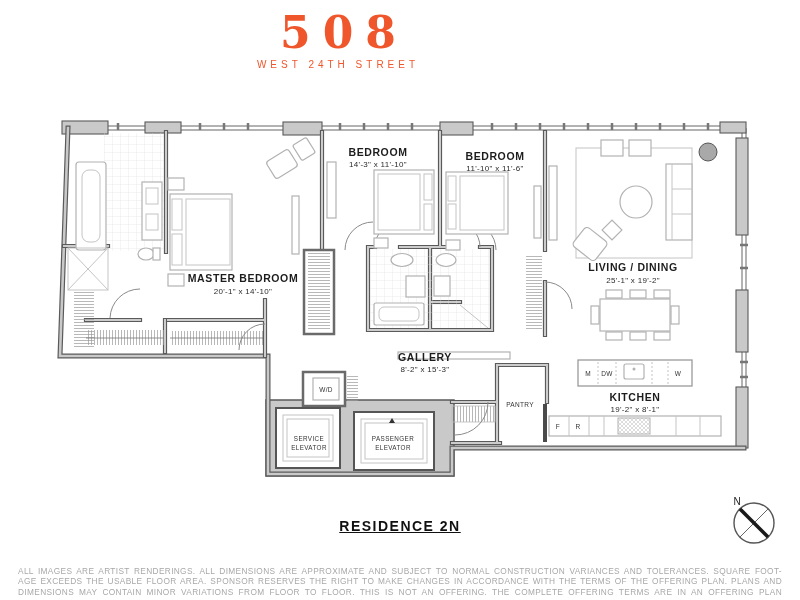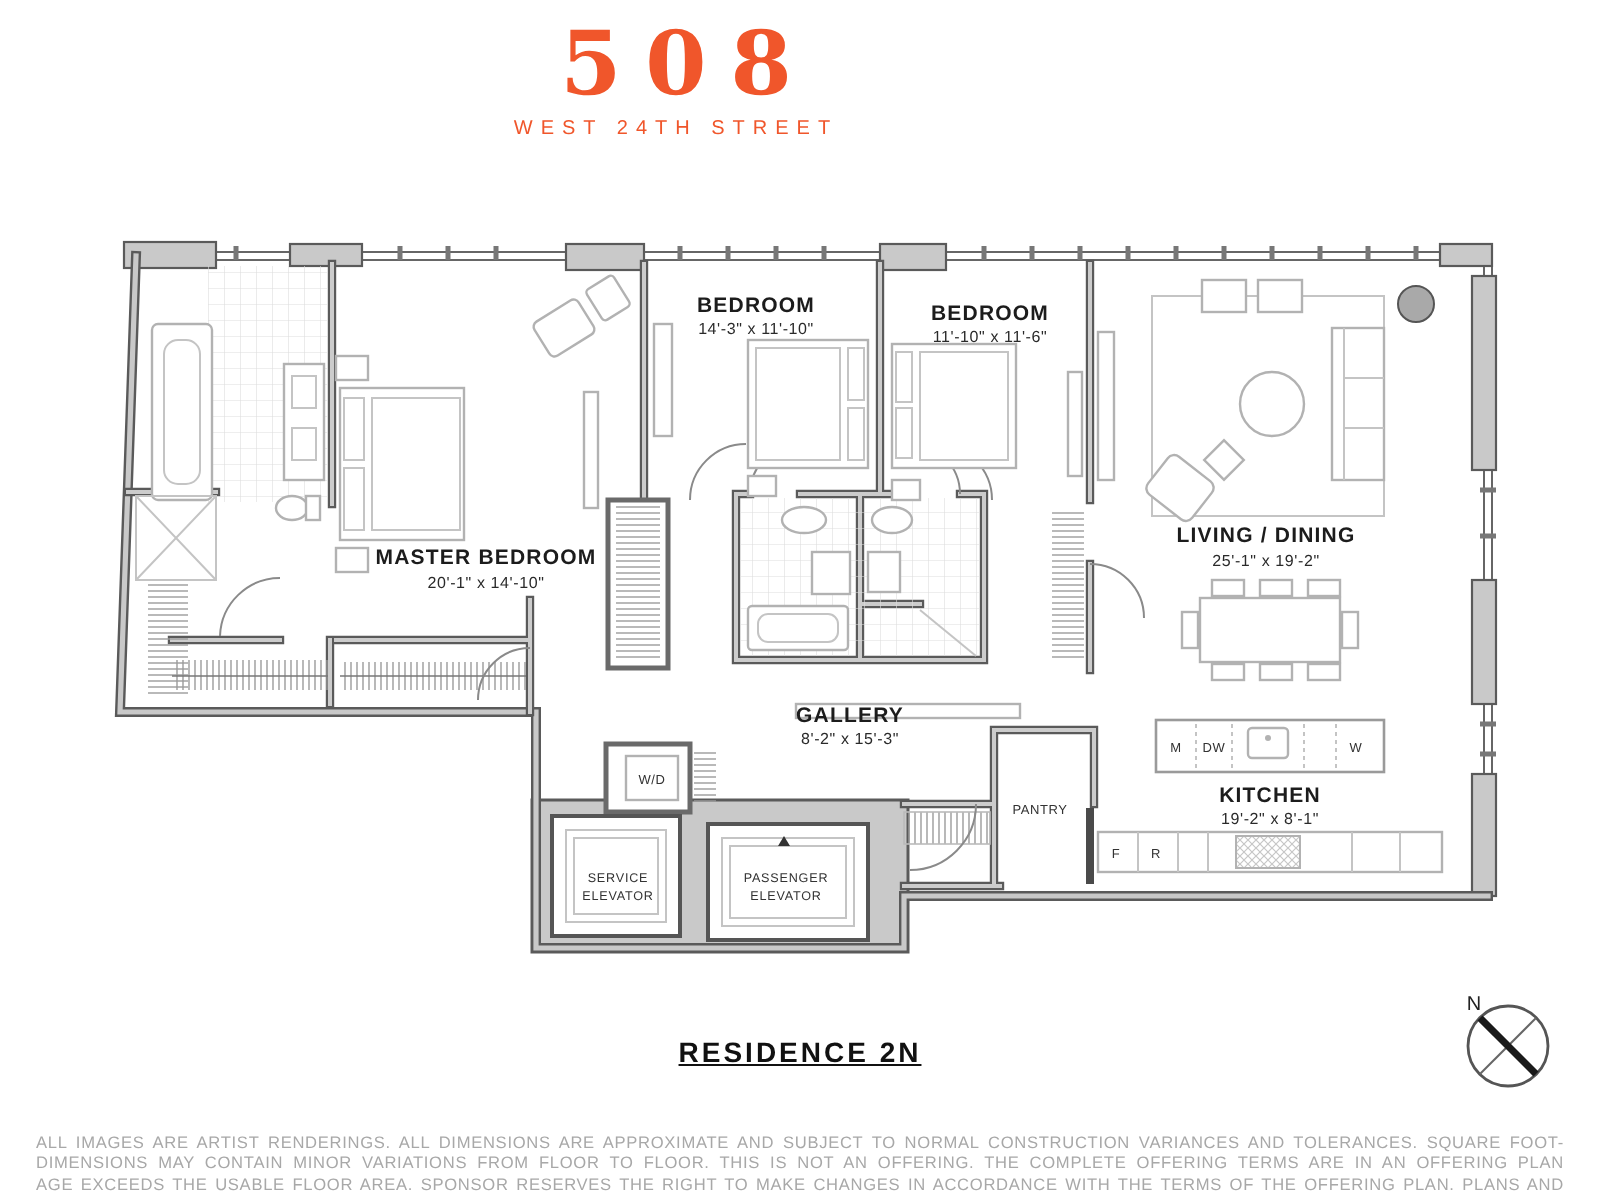--- a/index.html
+++ b/index.html
@@ -267,17 +267,17 @@
       <line x1="740" y1="537" x2="768" y2="509" stroke="#666" stroke-width="1"></line>
       <line x1="740" y1="509" x2="768" y2="537" stroke="#1a1a1a" stroke-width="3.6"></line>
       <text class="north-label" x="737" y="505">N</text>
     </g>
   </svg>
 
   <div class="residence-title">RESIDENCE 2N</div>
 
   <div class="disclaimer">
     <div>ALL IMAGES ARE ARTIST RENDERINGS. ALL DIMENSIONS ARE APPROXIMATE AND SUBJECT TO NORMAL CONSTRUCTION VARIANCES AND TOLERANCES. SQUARE FOOT-</div>
+    <div>AGE EXCEEDS THE USABLE FLOOR AREA. SPONSOR RESERVES THE RIGHT TO MAKE CHANGES IN ACCORDANCE WITH THE TERMS OF THE OFFERING PLAN. PLANS AND</div>
     <div>DIMENSIONS MAY CONTAIN MINOR VARIATIONS FROM FLOOR TO FLOOR. THIS IS NOT AN OFFERING. THE COMPLETE OFFERING TERMS ARE IN AN OFFERING PLAN</div>
-    <div>AGE EXCEEDS THE USABLE FLOOR AREA. SPONSOR RESERVES THE RIGHT TO MAKE CHANGES IN ACCORDANCE WITH THE TERMS OF THE OFFERING PLAN. PLANS AND</div>
   </div>
 
 </div>
 
 </body></html>

